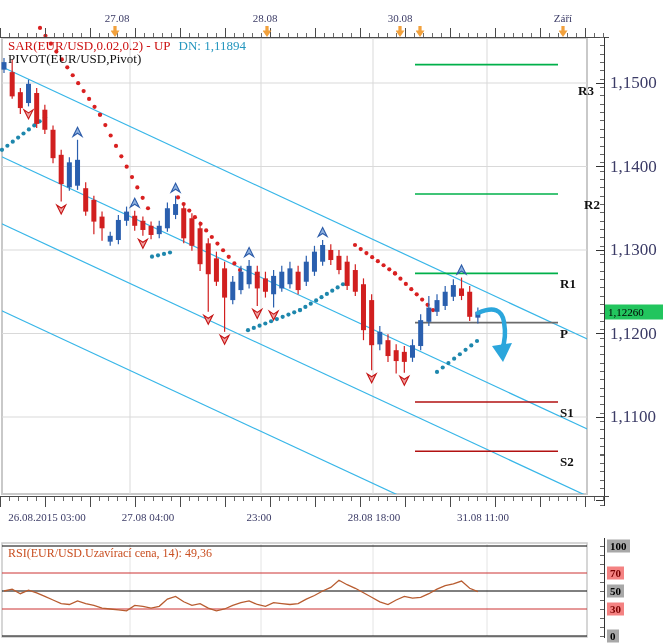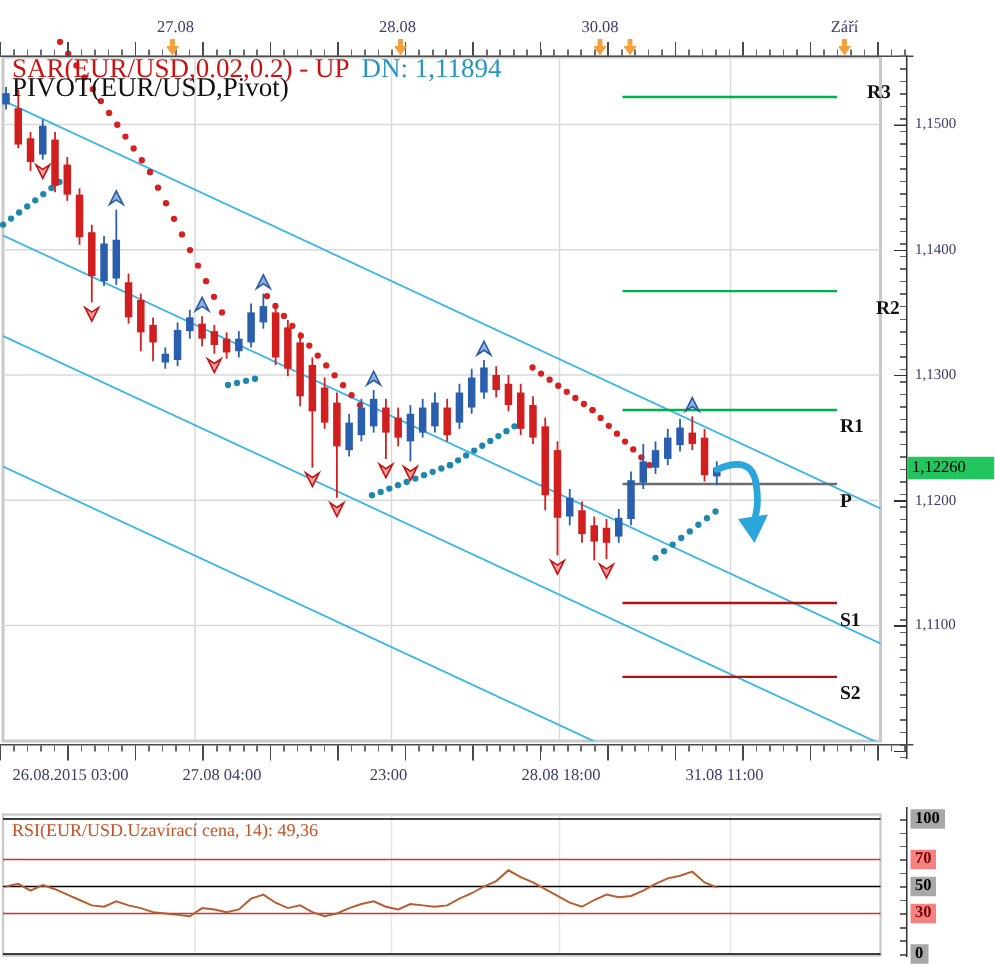--- a/index.html
+++ b/index.html
@@ -19,22 +19,22 @@
   .right-ruler{position:absolute;left:596px;top:37px;width:8px;height:469px;border-right:1px solid #333;
     background:
       repeating-linear-gradient(180deg,#333 0 1px,transparent 1px 83.5px),
       repeating-linear-gradient(180deg,#666 0 1px,transparent 1px 8.35px);
     background-size:8px 469px,4px 469px;background-position:0 46px,4px 0;background-repeat:no-repeat;}
   .rsi-ruler{position:absolute;left:596px;top:538px;width:8px;height:100px;border-right:1px solid #333;
     background:repeating-linear-gradient(180deg,#666 0 1px,transparent 1px 9px);
     background-size:4px 100px;background-position:4px 8px;background-repeat:no-repeat;}
   .marker{position:absolute;width:9px;height:11px;background:#f2a13c;border:0;
     clip-path:polygon(32% 0,68% 0,68% 42%,100% 42%,50% 100%,0 42%,32% 42%);}
-  .legend{position:absolute;left:8px;top:39px;font-size:18px;line-height:13px;white-space:nowrap;}
-  .price-label{position:absolute;left:610px;font-size:10px;color:#3b3b66;transform:translateY(-50%);}
+  .legend{position:absolute;left:8px;top:39px;font-size:13px;line-height:13px;white-space:nowrap;}
+  .price-label{position:absolute;left:610px;font-size:17px;color:#3b3b66;transform:translateY(-50%);}
   .price-badge{position:absolute;left:605px;width:56px;height:15px;background:#22c55e;color:#000;
     font-size:11px;line-height:15px;padding-left:3px;transform:translateY(-50%);}
   .pivot-label{position:absolute;font-size:13px;font-weight:bold;color:#111;}
   .rsi-badge{position:absolute;left:607px;font-size:11px;font-weight:bold;padding:0 3px;line-height:13px;
     transform:translateY(-50%);}
   svg{position:absolute;left:0;top:0;}
 </style>
 </head>
 <body>
 
@@ -335,21 +335,21 @@
   <div class="bottom-ruler"></div>
   <div id="bottom-labels">
       <div class="axis-label" style="left: 47px; top: 511px;">26.08.2015 03:00</div>
       <div class="axis-label" style="left: 148px; top: 511px;">27.08 04:00</div>
       <div class="axis-label" style="left: 259px; top: 511px;">23:00</div>
       <div class="axis-label" style="left: 374px; top: 511px;">28.08 18:00</div>
       <div class="axis-label" style="left: 483px; top: 511px;">31.08 11:00</div>
     </div>
 
   <div id="pivot-labels">
-      <div class="pivot-label" style="left: 560px; top: 53px; padding-left: 18px;">R3</div>
+      <div class="pivot-label" style="left: 560px; top: 83px; padding-left: 18px;">R3</div>
       <div class="pivot-label" style="left: 560px; top: 197.055px; padding-left: 24px;">R2</div>
       <div class="pivot-label" style="left: 560px; top: 276.38px;">R1</div>
       <div class="pivot-label" style="left: 560px; top: 325.645px;">P</div>
       <div class="pivot-label" style="left: 560px; top: 404.97px;">S1</div>
       <div class="pivot-label" style="left: 560px; top: 454.235px;">S2</div>
     </div>
 
   <div id="rsi-legend" style="position: absolute; left: 8px; top: 546px; font-size: 12px; white-space: nowrap; color: rgb(201, 79, 33);">RSI(EUR/USD.Uzavírací cena, 14): 49,36</div>
   <div class="rsi-ruler"></div>
   <div id="rsi-badges">

